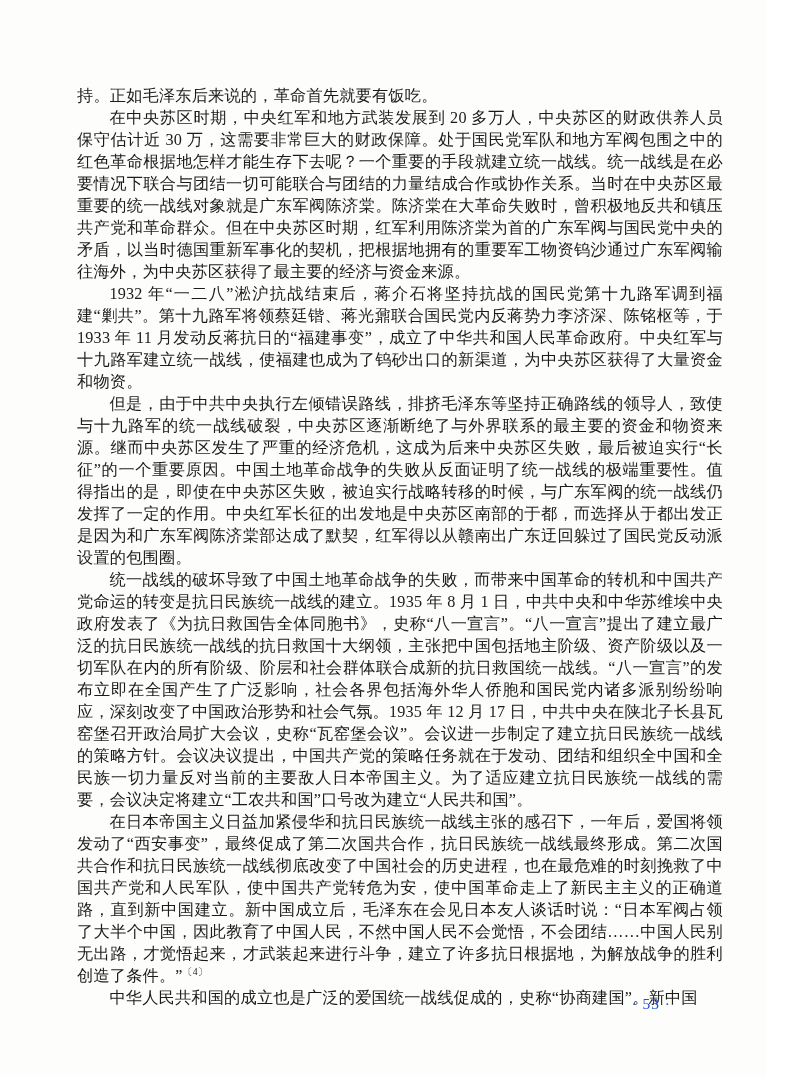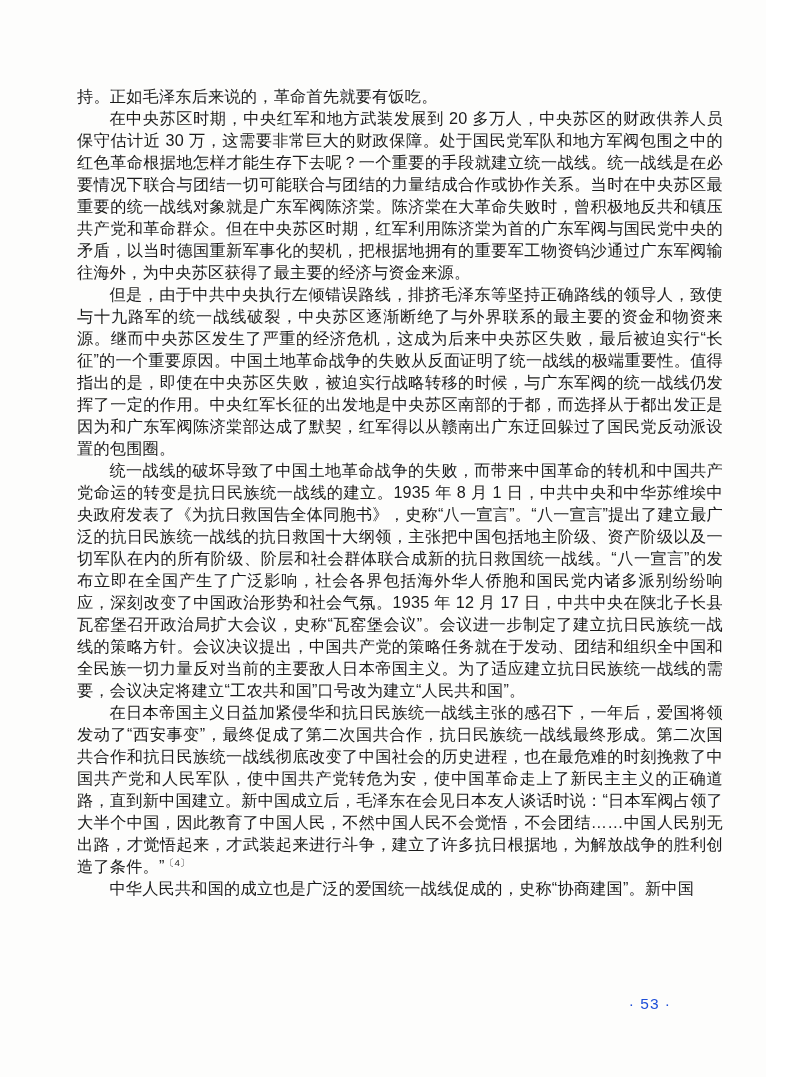--- a/index.html
+++ b/index.html
@@ -6,21 +6,21 @@
     margin: 0;
     padding: 0;
     background: #ffffff;
   }
   .page {
     position: relative;
     width: 766px;
     height: 1077px;
     background: #fdfdfc;
     color: #1b1b1b;
-    font-family: Liberation Sans, sans-serif;
+    font-family: Liberation Serif, serif;
     overflow: hidden;
   }
   .text-block {
     position: absolute;
     left: 77px;
     top: 85px;
     width: 646px;
     font-size: 16.2px;
     line-height: 22px;
     text-align: justify;
@@ -48,19 +48,20 @@
     color: #1d4ed8;
   }
 </style>
 </head>
 <body>
 
 <div class="page">
   <main class="text-block" id="text-block">
       <p class="para no-indent">持。正如毛泽东后来说的，革命首先就要有饭吃。</p>
       <p class="para">在中央苏区时期，中央红军和地方武装发展到 20 多万人，中央苏区的财政供养人员保守估计近 30 万，这需要非常巨大的财政保障。处于国民党军队和地方军阀包围之中的红色革命根据地怎样才能生存下去呢？一个重要的手段就建立统一战线。统一战线是在必要情况下联合与团结一切可能联合与团结的力量结成合作或协作关系。当时在中央苏区最重要的统一战线对象就是广东军阀陈济棠。陈济棠在大革命失败时，曾积极地反共和镇压共产党和革命群众。但在中央苏区时期，红军利用陈济棠为首的广东军阀与国民党中央的矛盾，以当时德国重新军事化的契机，把根据地拥有的重要军工物资钨沙通过广东军阀输往海外，为中央苏区获得了最主要的经济与资金来源。</p>
+      <p class="para">1932 年“一二八”淞沪抗战结束后，蒋介石将坚持抗战的国民党第十九路军调到福建“剿共”。第十九路军将领蔡廷锴、蒋光鼐联合国民党内反蒋势力李济深、陈铭枢等，于 1933 年 11 月发动反蒋抗日的“福建事变”，成立了中华共和国人民革命政府。中央红军与十九路军建立统一战线，使福建也成为了钨砂出口的新渠道，为中央苏区获得了大量资金和物资。</p>
       <p class="para">但是，由于中共中央执行左倾错误路线，排挤毛泽东等坚持正确路线的领导人，致使与十九路军的统一战线破裂，中央苏区逐渐断绝了与外界联系的最主要的资金和物资来源。继而中央苏区发生了严重的经济危机，这成为后来中央苏区失败，最后被迫实行“长征”的一个重要原因。中国土地革命战争的失败从反面证明了统一战线的极端重要性。值得指出的是，即使在中央苏区失败，被迫实行战略转移的时候，与广东军阀的统一战线仍发挥了一定的作用。中央红军长征的出发地是中央苏区南部的于都，而选择从于都出发正是因为和广东军阀陈济棠部达成了默契，红军得以从赣南出广东迂回躲过了国民党反动派设置的包围圈。</p>
       <p class="para">统一战线的破坏导致了中国土地革命战争的失败，而带来中国革命的转机和中国共产党命运的转变是抗日民族统一战线的建立。1935 年 8 月 1 日，中共中央和中华苏维埃中央政府发表了《为抗日救国告全体同胞书》，史称“八一宣言”。“八一宣言”提出了建立最广泛的抗日民族统一战线的抗日救国十大纲领，主张把中国包括地主阶级、资产阶级以及一切军队在内的所有阶级、阶层和社会群体联合成新的抗日救国统一战线。“八一宣言”的发布立即在全国产生了广泛影响，社会各界包括海外华人侨胞和国民党内诸多派别纷纷响应，深刻改变了中国政治形势和社会气氛。1935 年 12 月 17 日，中共中央在陕北子长县瓦窑堡召开政治局扩大会议，史称“瓦窑堡会议”。会议进一步制定了建立抗日民族统一战线的策略方针。会议决议提出，中国共产党的策略任务就在于发动、团结和组织全中国和全民族一切力量反对当前的主要敌人日本帝国主义。为了适应建立抗日民族统一战线的需要，会议决定将建立“工农共和国”口号改为建立“人民共和国”。</p>
       <p class="para">在日本帝国主义日益加紧侵华和抗日民族统一战线主张的感召下，一年后，爱国将领发动了“西安事变”，最终促成了第二次国共合作，抗日民族统一战线最终形成。第二次国共合作和抗日民族统一战线彻底改变了中国社会的历史进程，也在最危难的时刻挽救了中国共产党和人民军队，使中国共产党转危为安，使中国革命走上了新民主主义的正确道路，直到新中国建立。新中国成立后，毛泽东在会见日本友人谈话时说：“日本军阀占领了大半个中国，因此教育了中国人民，不然中国人民不会觉悟，不会团结……中国人民别无出路，才觉悟起来，才武装起来进行斗争，建立了许多抗日根据地，为解放战争的胜利创造了条件。”<sup>〔4〕</sup></p>
       <p class="para">中华人民共和国的成立也是广泛的爱国统一战线促成的，史称“协商建国”。新中国</p>
     </main>
   <div class="page-number">· 53 ·</div>
 </div>
 
 </body></html>

